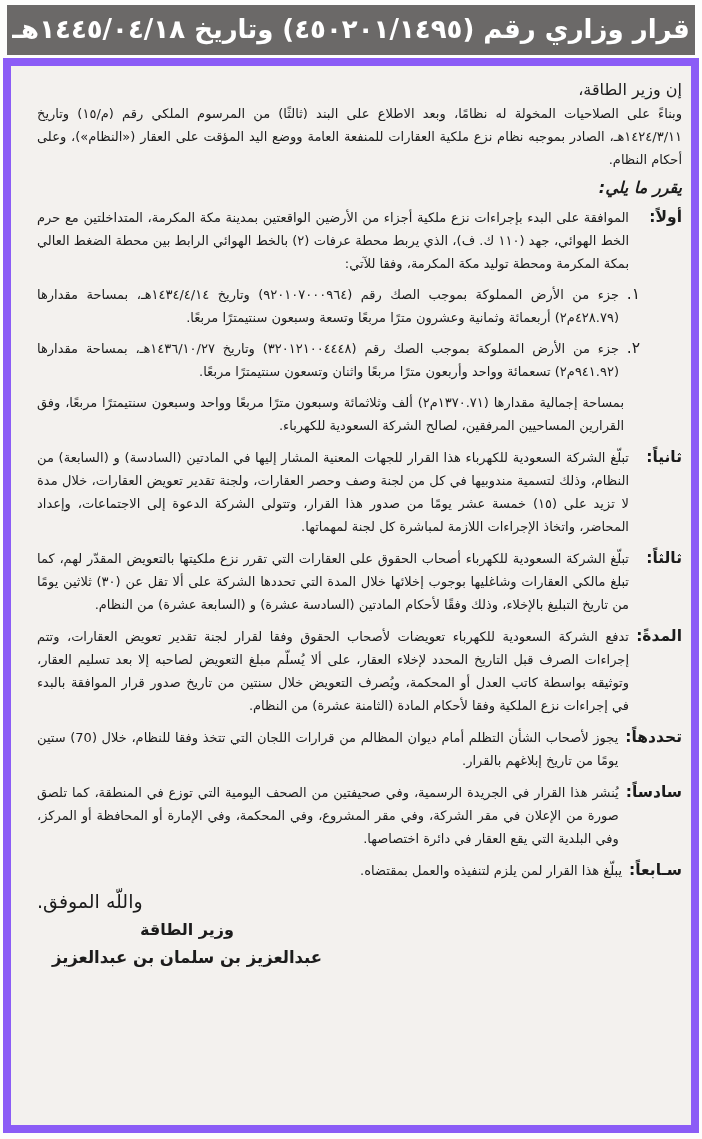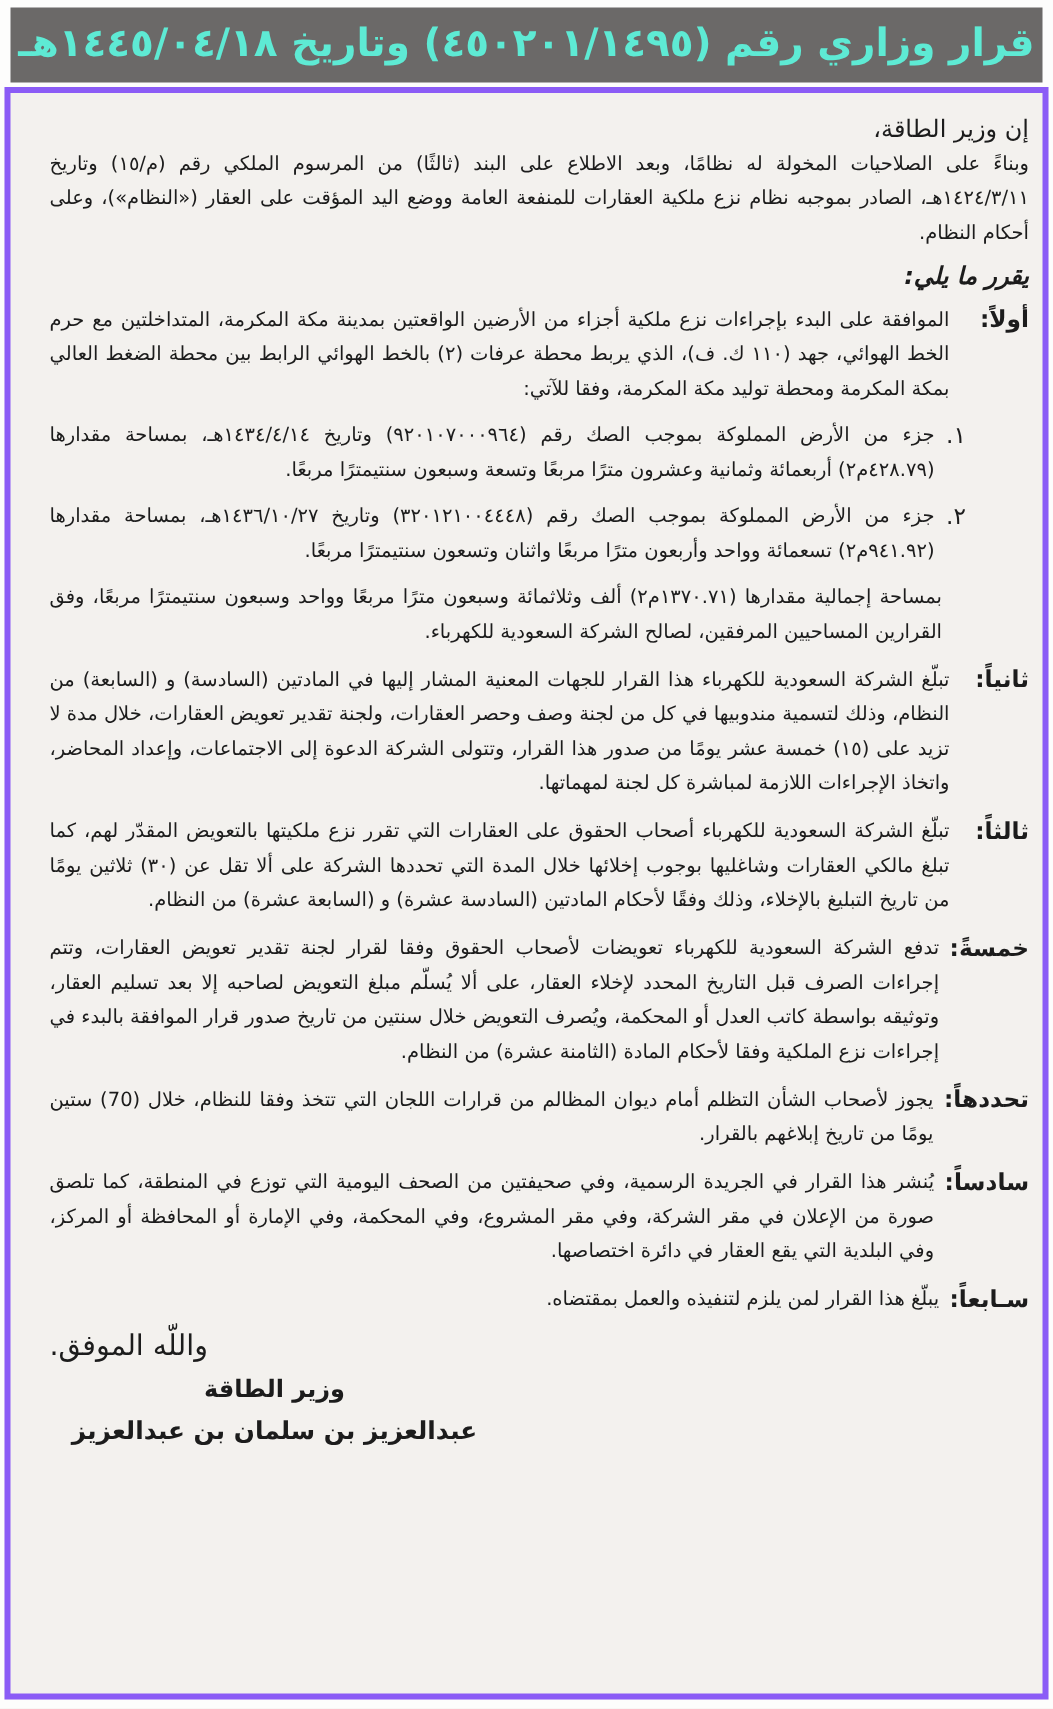--- a/index.html
+++ b/index.html
@@ -14,31 +14,31 @@
   .ad {
     width: 702px;
     min-height: 1139px;
     padding: 5px 3px 6px;
     display: flex;
     flex-direction: column;
   }
   .banner {
     margin: 0 4px 3px;
     background: #6b6968;
-    color: #5eead4;
+    color: #ffffff;
     font-weight: bold;
     text-align: center;
     font-size: 26px;
     line-height: 1.0;
     padding: 11px 4px 13px;
     letter-spacing: 0;
   }
   .box {
     flex: 1;
-    border: 4px solid #8b5cf6;
+    border: 8px solid #8b5cf6;
     background: #f3f1ee;
     padding: 12px 9px 10px 26px;
   }
   .box p { margin: 0; }
   .body-text {
     font-size: 13px;
     line-height: 23px;
     text-align: justify;
   }
   .salutation {
@@ -144,21 +144,21 @@
       <span class="clabel">ثانياً:</span>
       <p class="ctext body-text">تبلّغ الشركة السعودية للكهرباء هذا القرار للجهات المعنية المشار إليها في المادتين (السادسة) و (السابعة) من النظام، وذلك لتسمية مندوبيها في كل من لجنة وصف وحصر العقارات، ولجنة تقدير تعويض العقارات، خلال مدة لا تزيد على (١٥) خمسة عشر يومًا من صدور هذا القرار، وتتولى الشركة الدعوة إلى الاجتماعات، وإعداد المحاضر، واتخاذ الإجراءات اللازمة لمباشرة كل لجنة لمهماتها.</p>
     </div>
 
     <div class="clause">
       <span class="clabel">ثالثاً:</span>
       <p class="ctext body-text">تبلّغ الشركة السعودية للكهرباء أصحاب الحقوق على العقارات التي تقرر نزع ملكيتها بالتعويض المقدّر لهم، كما تبلغ مالكي العقارات وشاغليها بوجوب إخلائها خلال المدة التي تحددها الشركة على ألا تقل عن (٣٠) ثلاثين يومًا من تاريخ التبليغ بالإخلاء، وذلك وفقًا لأحكام المادتين (السادسة عشرة) و (السابعة عشرة) من النظام.</p>
     </div>
 
     <div class="clause">
-      <span class="clabel">خمسةً:</span>
+      <span class="clabel">المدةً:</span>
       <p class="ctext body-text">تدفع الشركة السعودية للكهرباء تعويضات لأصحاب الحقوق وفقا لقرار لجنة تقدير تعويض العقارات، وتتم إجراءات الصرف قبل التاريخ المحدد لإخلاء العقار، على ألا يُسلّم مبلغ التعويض لصاحبه إلا بعد تسليم العقار، وتوثيقه بواسطة كاتب العدل أو المحكمة، ويُصرف التعويض خلال سنتين من تاريخ صدور قرار الموافقة بالبدء في إجراءات نزع الملكية وفقا لأحكام المادة (الثامنة عشرة) من النظام.</p>
     </div>
 
     <div class="clause">
       <span class="clabel">تحددهاً:</span>
       <p class="ctext body-text">يجوز لأصحاب الشأن التظلم أمام ديوان المظالم من قرارات اللجان التي تتخذ وفقا للنظام، خلال (70) ستين يومًا من تاريخ إبلاغهم بالقرار.</p>
     </div>
 
     <div class="clause">
       <span class="clabel">سادساً:</span>

